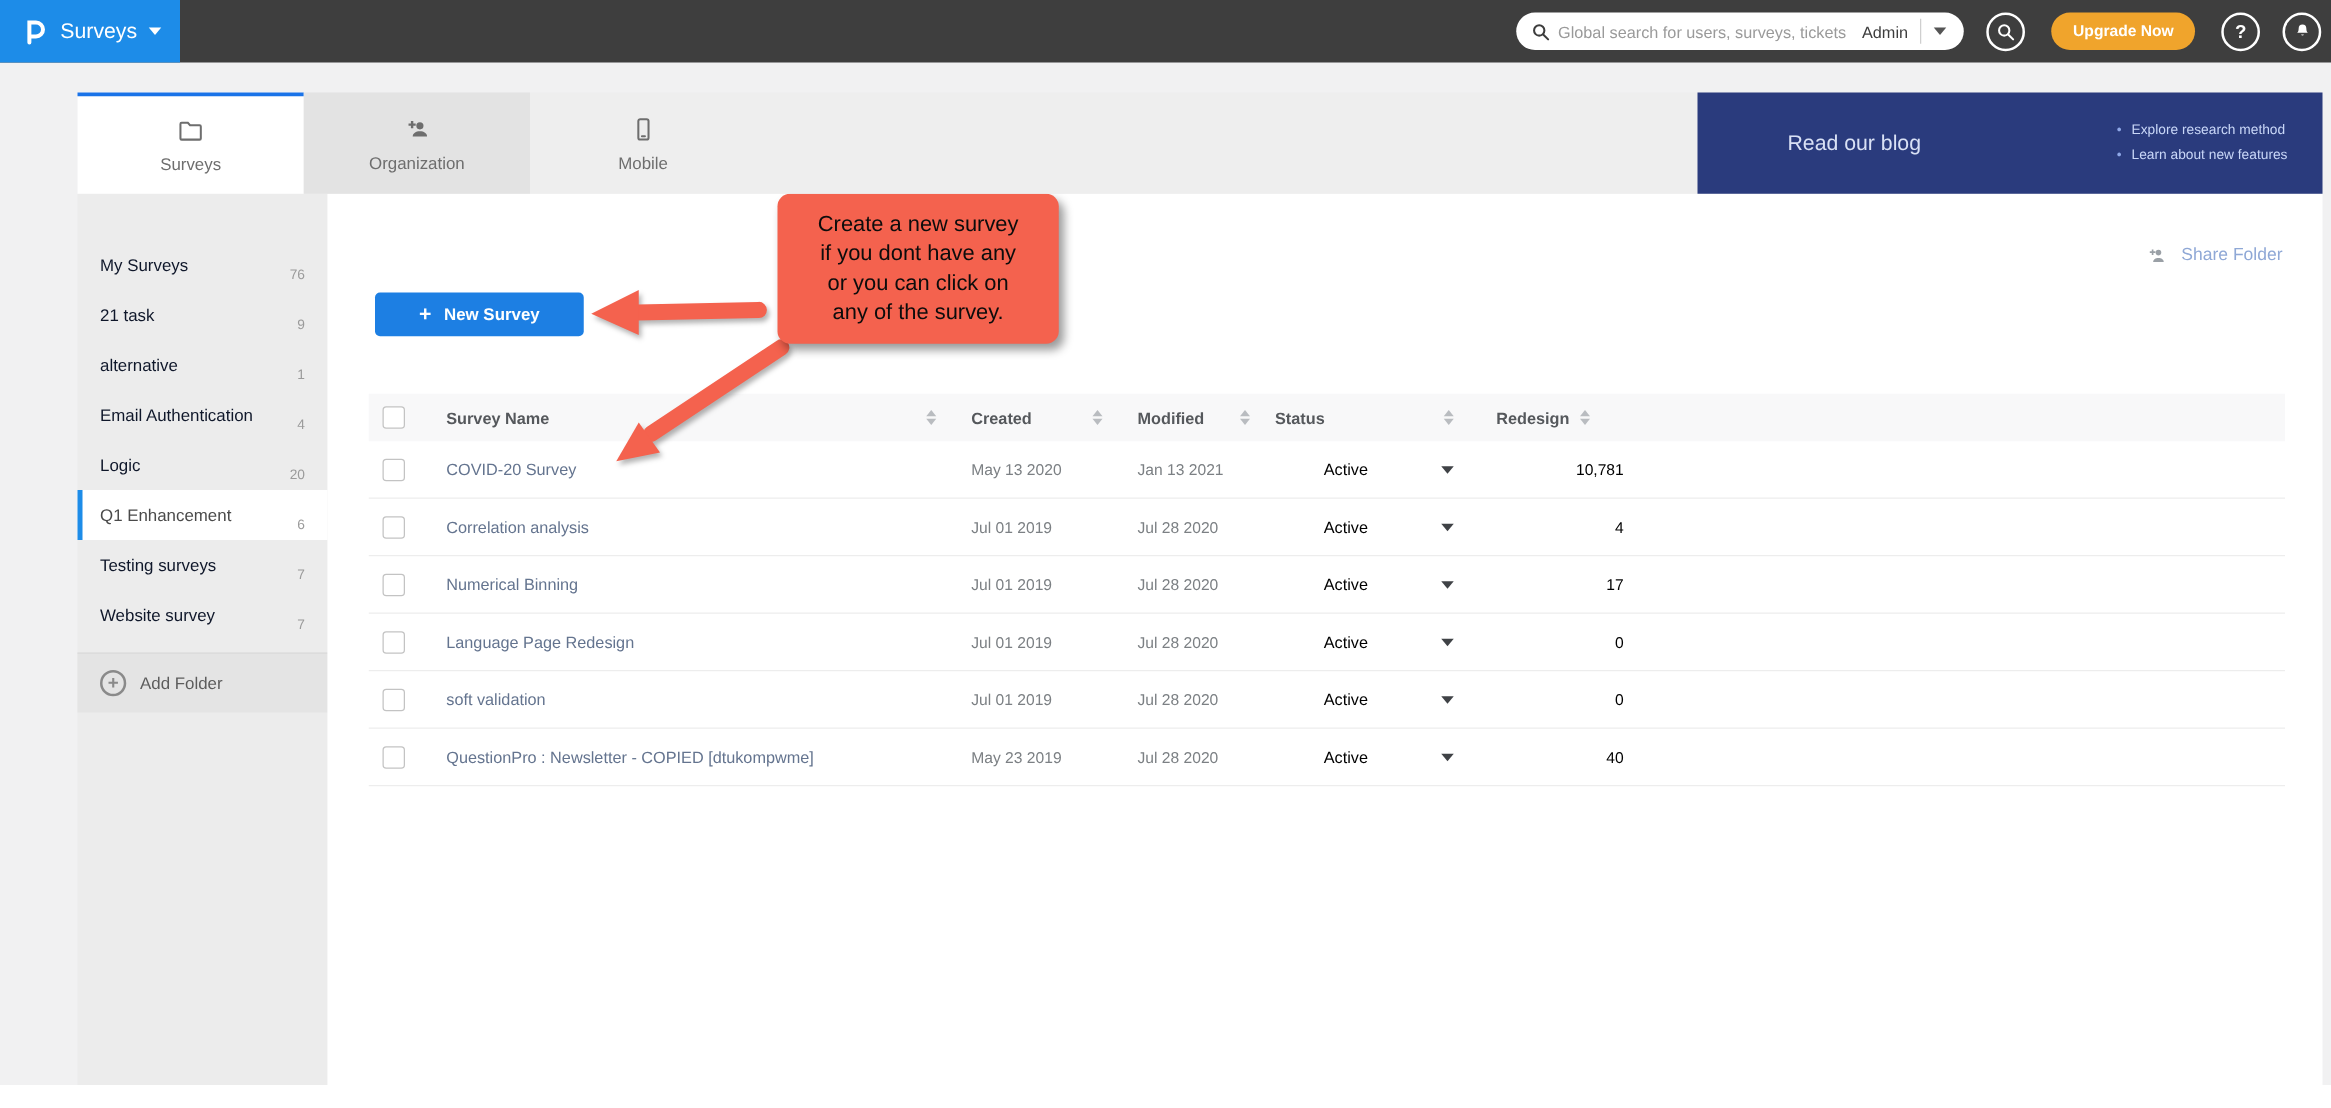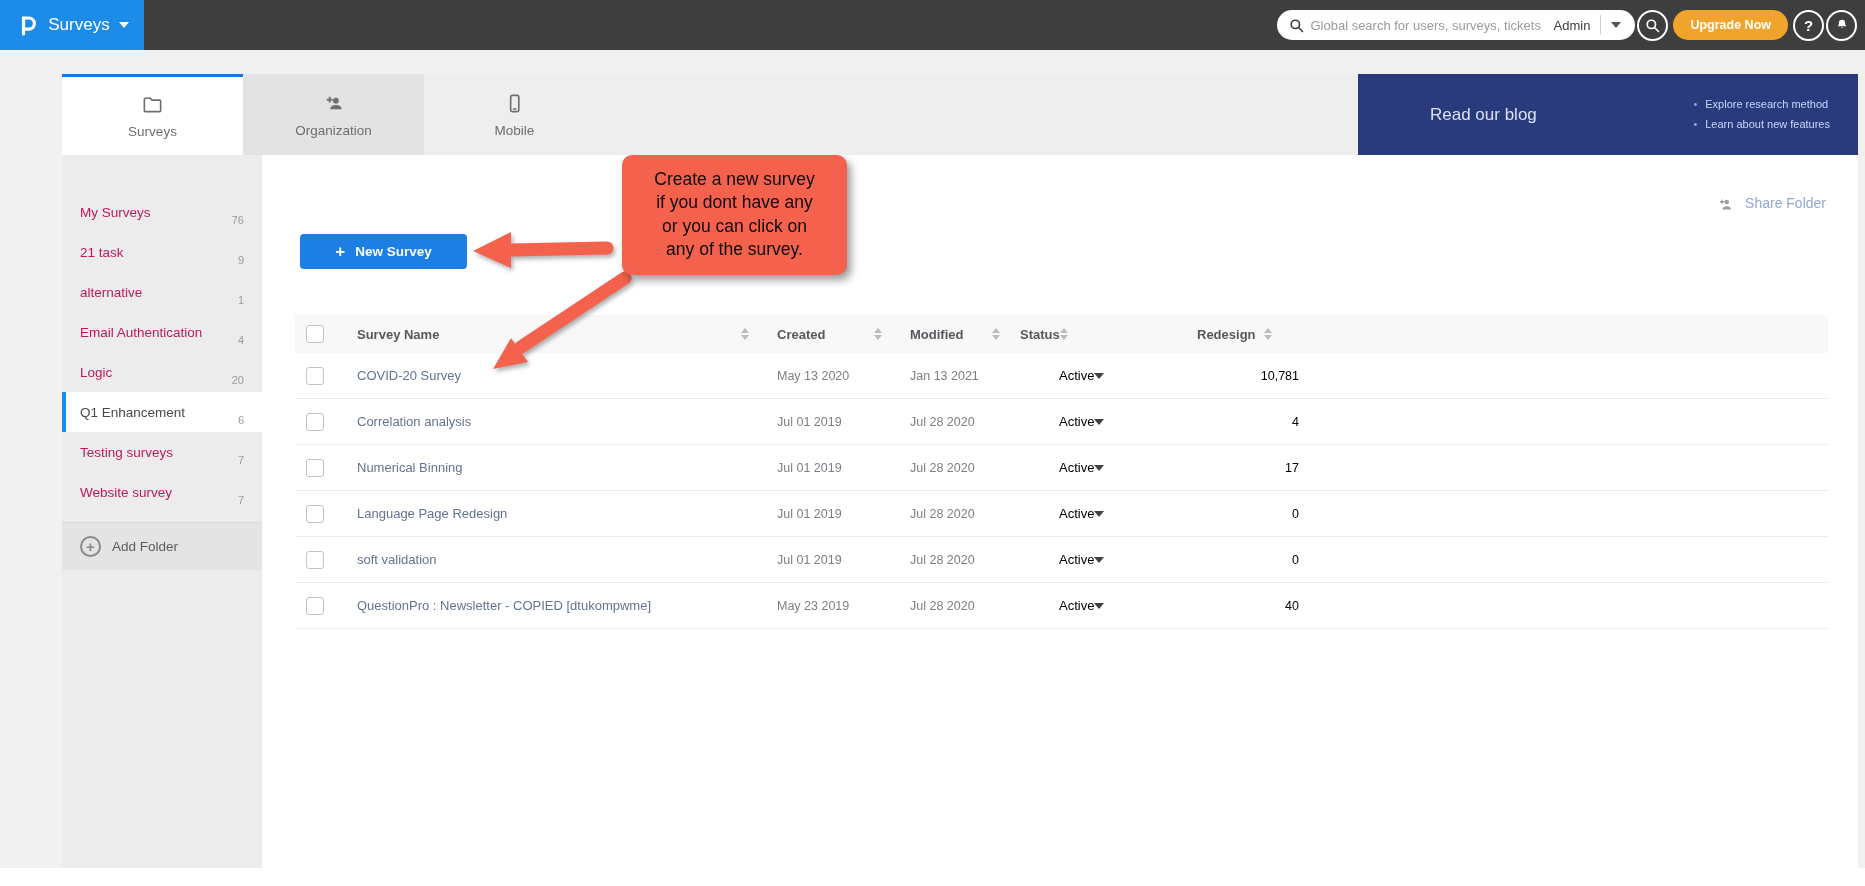--- a/index.html
+++ b/index.html
@@ -6,21 +6,21 @@
   body { font-family:"Liberation Sans", sans-serif; background:#ffffff; }
   .page { position:relative; width:1865px; height:886px; background:#ffffff; overflow:hidden; }
   .band { position:absolute; left:0; top:0; right:0; height:868px; background:#f1f1f2; }
 
   
   .topbar { position:absolute; left:0; top:0; right:0; height:50px; background:#3e3e3e; display:flex; align-items:center; z-index:20; }
   .brand { width:144px; height:50px; background:#1d8ce8; display:flex; align-items:center; justify-content:center; gap:9px; cursor:pointer; }
   .brand-logo { width:24px; height:24px; flex:none; }
   .brand-label { color:#fff; font-size:17px; }
   .caret-sm { width:0; height:0; border-left:5px solid transparent; border-right:5px solid transparent; border-top:6px solid #fff; }
-  .topbar-right { margin-left:auto; display:flex; align-items:center; gap:2px; padding-right:8px; }
+  .topbar-right { margin-left:auto; display:flex; align-items:center; gap:18px; padding-right:8px; }
   .search-pill { width:358px; height:30px; background:#fff; border-radius:15px; display:flex; align-items:center; padding:0 4px 0 12px; }
   .search-pill svg { flex:none; }
   .search-input { border:none; outline:none; flex:1; font-size:13px; color:#444; padding:0 6px; font-family:"Liberation Sans", sans-serif; background:transparent; }
   .search-input::placeholder { color:#9a9a9a; }
   .scope-label { font-size:13px; color:#3d3d3d; padding:0 10px 0 4px; }
   .scope-divider { width:1px; height:20px; background:#cfcfcf; }
   .scope-caret-box { width:30px; display:flex; align-items:center; justify-content:center; cursor:pointer; }
   .caret-dark { width:0; height:0; border-left:5px solid transparent; border-right:5px solid transparent; border-top:6px solid #555; }
   .circle-btn { width:31px; height:31px; border:2px solid #fff; border-radius:50%; display:flex; align-items:center; justify-content:center; color:#fff; font-weight:bold; font-size:15px; cursor:pointer; flex:none; }
   .upgrade-btn { height:30px; background:#f0a42c; border:none; border-radius:15px; color:#fff; font-weight:bold; font-size:12.5px; padding:0 17px; cursor:pointer; font-family:"Liberation Sans", sans-serif; margin:0 3px; }
@@ -33,21 +33,21 @@
   .blog-box { margin-left:auto; width:500px; background:#2a3b7d; display:flex; align-items:center; }
   .blog-title { color:#d9e1f5; font-size:17px; padding-left:72px; cursor:pointer; }
   .blog-bullets { margin-left:auto; margin-right:28px; list-style:none; }
   .blog-bullets li { color:#c9d7f8; font-size:11px; line-height:1.8; cursor:pointer; }
   .blog-bullets li::before { content:"•"; color:#8fa8e8; margin-right:8px; }
 
   
   .main { position:absolute; left:62px; top:155px; right:7px; height:713px; display:flex; z-index:4; }
   .sidebar { width:200px; background:#ececec; padding-top:37px; flex:none; }
   .side-item { height:40px; display:flex; align-items:center; justify-content:space-between; padding:0 18px; cursor:pointer; }
-  .side-label { font-size:13.5px; color:#be185d; }
+  .side-label { font-size:13.5px; color:#0f172a; }
   .side-count { font-size:11px; color:#9a9a9a;margin-top:16px; }
   .side-item.active { background:#ffffff; border-left:4px solid #1d8ce8; padding-left:14px; }
   .side-item.active .side-label { color:#4a4a4a; }
   .add-folder { margin-top:10px; height:48px; background:#e4e4e4; border-top:1px solid #d9d9d9; display:flex; align-items:center; gap:11px; padding:0 18px; cursor:pointer; }
   .plus-circle { width:21px; height:21px; border:2px solid #8a8a8a; border-radius:50%; color:#8a8a8a; font-size:15px; line-height:17px; text-align:center; font-weight:bold; flex:none; }
   .add-folder-label { font-size:13.5px; color:#5c5c5c; }
 
   .content { flex:1; background:#ffffff; position:relative; }
 
   .share-folder { position:absolute; top:40px; right:32px; display:flex; align-items:flex-start; gap:9px; cursor:pointer; }
@@ -63,21 +63,21 @@
   .arrows { position:absolute; left:0; top:0; width:420px; height:240px; pointer-events:none; z-index:7; filter:drop-shadow(2px 3px 2px rgba(0,0,0,.3)); }
 
   
   .table { position:absolute; left:33px; top:160px; right:30px; }
   .thead { height:38px; background:#f8f8f9; display:flex; align-items:center; }
   .trow { height:46px; display:flex; align-items:center; border-bottom:1px solid #ededed; }
   .col-check { width:45px; display:flex; align-items:center; padding-left:11px; flex:none; }
   .col-name { width:415px; display:flex; align-items:center; justify-content:space-between; padding-left:17px; padding-right:6px; flex:none; }
   .col-created { width:133px; display:flex; align-items:center; justify-content:space-between; padding-left:22px; padding-right:6px; flex:none; }
   .col-modified { width:118px; display:flex; align-items:center; justify-content:space-between; padding-left:22px; padding-right:6px; flex:none; }
-  .col-status { width:165px; display:flex; align-items:center; padding-left:14px; padding-right:8px; flex:none; }
+  .col-status { width:165px; display:flex; align-items:center; justify-content:space-between; padding-left:14px; padding-right:8px; flex:none; }
   .col-responses { width:130px; display:flex; align-items:center; padding-left:26px; gap:8px; flex:none; }
   .th-label { font-size:13px; font-weight:bold; color:#55585c; }
   .checkbox { width:18px; height:18px; border:1.5px solid #c3c3c3; border-radius:3px; background:#fff; cursor:pointer; }
   .sort-icon { display:flex; flex-direction:column; gap:2px; cursor:pointer; }
   .sort-icon .up { width:0; height:0; border-left:4px solid transparent; border-right:4px solid transparent; border-bottom:5px solid #b9bcc0; }
   .sort-icon .dn { width:0; height:0; border-left:4px solid transparent; border-right:4px solid transparent; border-top:5px solid #b9bcc0; }
   .cell-name { font-size:13px; color:#64748f; cursor:pointer; }
   .cell-date { font-size:12.5px; color:#7c8084; }
   .cell-status { font-size:13px; color:#000000; padding-left:39px; }
   .status-caret { width:0; height:0; border-left:5px solid transparent; border-right:5px solid transparent; border-top:6px solid #3f4246; cursor:pointer; }

